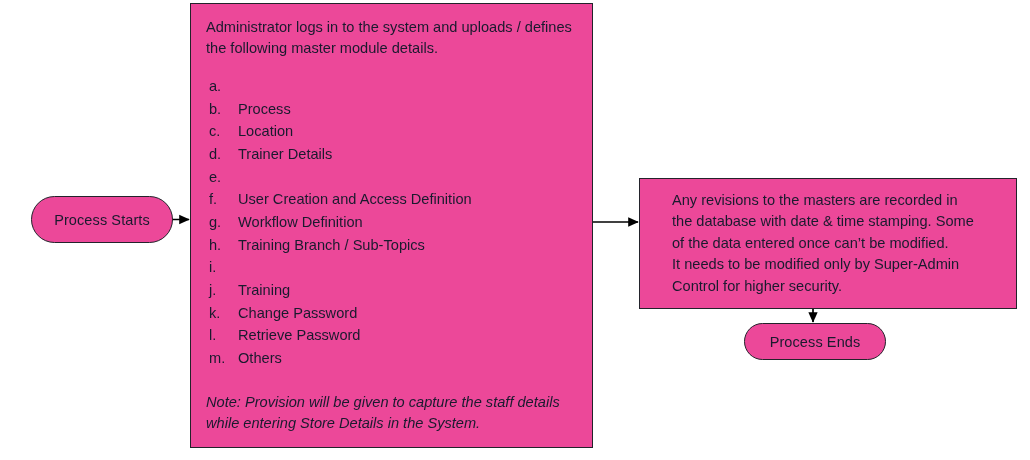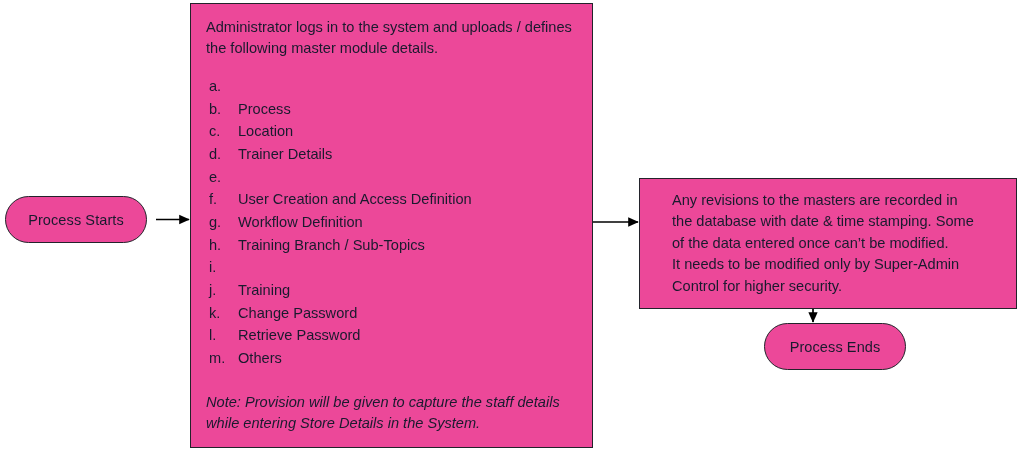--- a/index.html
+++ b/index.html
@@ -35,27 +35,27 @@
     border-radius: 24px;
     display: flex;
     align-items: center;
     justify-content: center;
     font-size: 14.5px;
     letter-spacing: 0.1px;
     white-space: nowrap;
   }
 
   #node-process-starts {
-    left: 5px;  top: 196px;
+    left: 31px;  top: 196px;
     width: 142px; height: 47px;
   }
 
   #node-process-ends {
-    left: 764px; top: 323px;
-    width: 142px; height: 47px;
+    left: 744px; top: 323px;
+    width: 142px; height: 37px;
   }
 
   
   #node-admin-tasks {
     left: 190px; top: 3px;
     width: 403px; height: 445px;
     padding: 10px 12px 8px 9px;
     border-width: 1.8px;
   }
 

